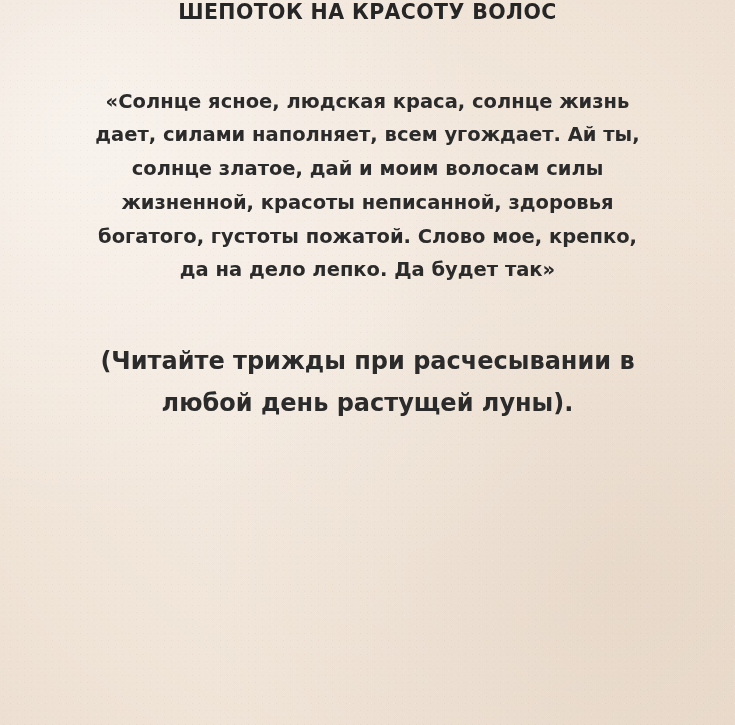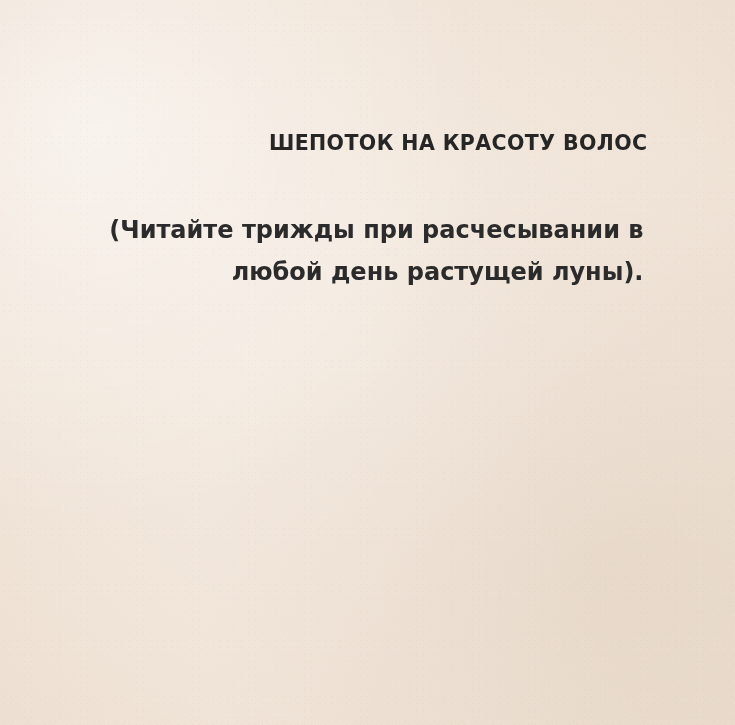--- a/index.html
+++ b/index.html
@@ -35,22 +35,21 @@
     opacity: 0.35;
     background-image:
       radial-gradient(rgba(180,155,130,0.30) 0.7px, rgba(0,0,0,0) 0.8px),
       radial-gradient(rgba(255,255,255,0.45) 0.7px, rgba(0,0,0,0) 0.8px);
     background-size: 7px 7px, 11px 11px;
     background-position: 0 0, 3px 5px;
   }
   .content {
     position: relative;
     width: 560px;
-    margin-top: 131px;
-    text-align: right;
+    text-align: center;
     color: #2b2b2b;
   }
   .title {
     font-size: 20.5px;
     font-weight: 700;
     letter-spacing: 0.4px;
     line-height: 1.2;
     color: #262626;
     margin: 0;
   }
@@ -73,15 +72,16 @@
     margin-top: 53px;
   }
 </style>
 </head>
 <body>
 
 <div class="page">
   <div class="grain"></div>
   <div class="content">
     <h1 class="title">ШЕПОТОК НА КРАСОТУ ВОЛОС</h1>
+    <p class="incantation">«Солнце ясное, людская краса, солнце жизнь дает, силами наполняет, всем угождает. Ай ты, солнце златое, дай и моим волосам силы жизненной, красоты неписанной, здоровья богатого, густоты пожатой. Слово мое, крепко, да на дело лепко. Да будет так»</p>
     <p class="note">(Читайте трижды при расчесывании в любой день растущей луны).</p>
   </div>
 </div>
 
 </body></html>

